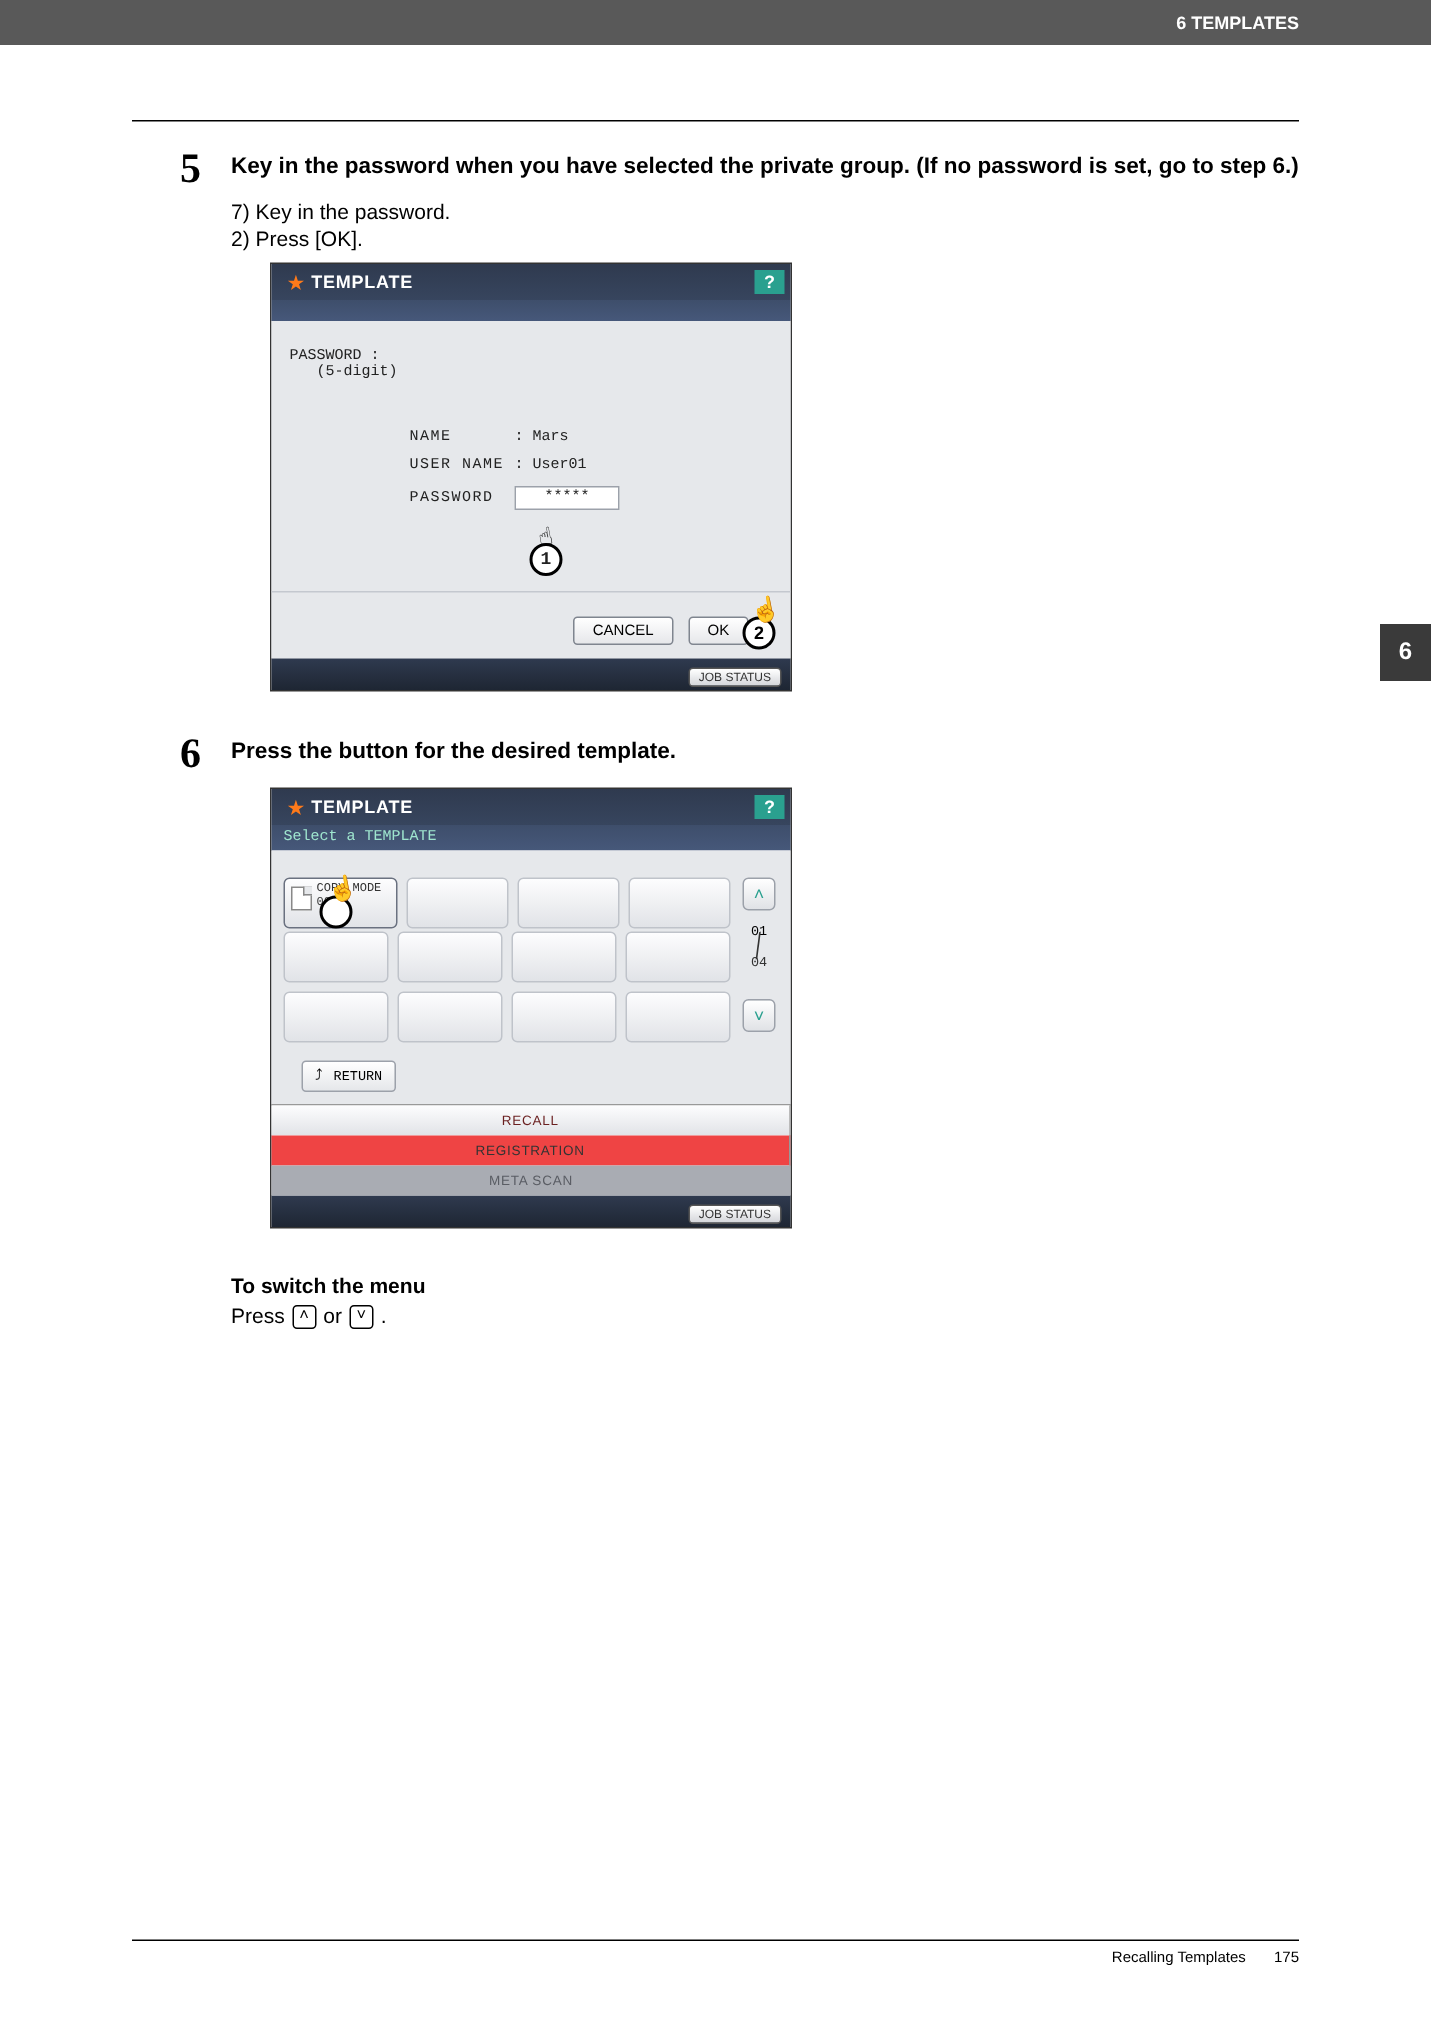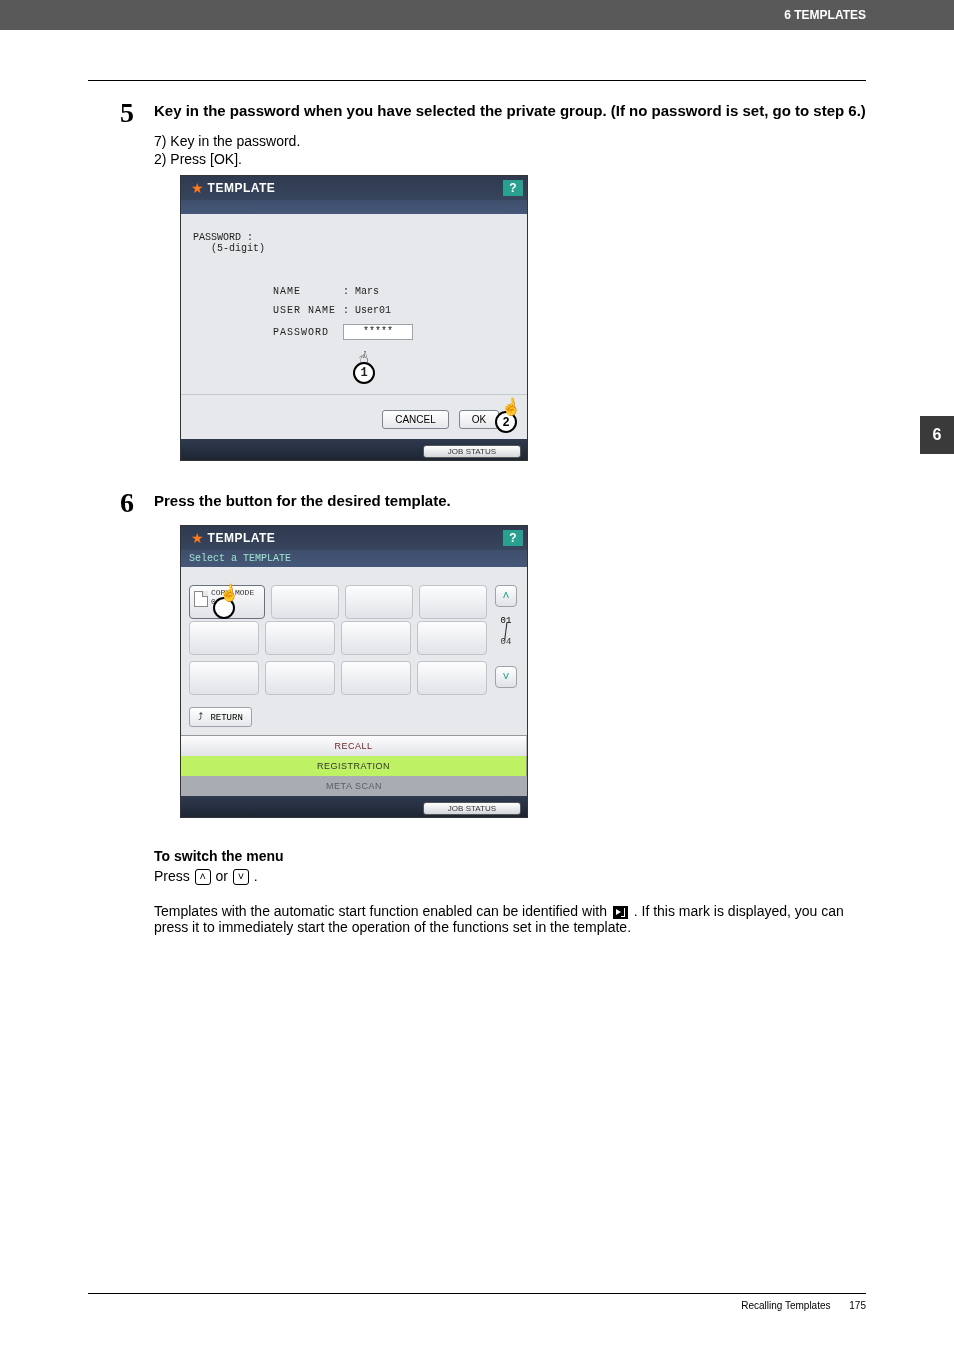--- a/index.html
+++ b/index.html
@@ -82,21 +82,21 @@
   }
   .btn-rect { display:inline-block; border:1px solid #7f858f; border-radius:3px;
     background:linear-gradient(#fff,#e6e7ea); font-size:10px;
     padding:3px 12px; margin-left:6px;}
   .co2 { display:inline-block; margin-left:-8px; vertical-align:middle; margin-top:6px;}
   .panel-foot {
     background:linear-gradient(#2f3a4f,#1e2633); text-align:right;
     padding:2px 6px;
   }
   .job-btn { display:inline-block; background:linear-gradient(#fff,#d4d6da);
-    border:1px solid #555; border-radius:3px; font-size:8px; padding:1px 24px; color:#333;}
+    border:1px solid #555; border-radius:3px; font-size:8px; padding:1px 6px; color:#333;}
   
   .scr2 { width:348px; }
   .panel-sub2 {
     background: linear-gradient(#3e4e6b,#46587a); color:#9fe6cf;
     font-family:"Courier New",monospace; font-size:10px; padding:3px 8px;
   }
   .grid-body { background:#e6e8eb; padding:18px 8px 6px 8px;}
   .grid-row { display:flex; gap:6px; margin-bottom:6px;}
   .cell {
     flex:1; height:34px; border:1px solid #bfc3ca; border-radius:4px;
@@ -111,27 +111,27 @@
   .doc-icon { width:14px;height:16px;border:1px solid #888;background:#fff; position:relative; margin-top:2px;}
   .doc-icon::after{content:"";position:absolute;width:5px;height:5px;background:#e6e8eb;top:-1px;right:-1px;border-left:1px solid #888;border-bottom:1px solid #888;}
   .side-btns { display:flex; flex-direction:column; gap:4px; width:26px; align-items:center;}
   .arrow-btn { width:22px;height:22px;border:1px solid #9ca1aa;border-radius:4px;background:linear-gradient(#fff,#e0e2e6);color:#2aa08f;font-size:12px;text-align:center;line-height:20px;}
   .page-ind { font-family:"Courier New",monospace; font-size:9px; text-align:center; line-height:1.1; margin:6px 0 14px 0; color:#333;}
   .page-ind .cur{ color:#000;}
   .page-ind .sep{ transform:rotate(-20deg); display:block; font-size:14px; margin:-2px 0;}
   .grid-wrap { display:flex; gap:6px;}
   .grid-col { flex:1;}
   .co3 { margin: -28px 0 2px 24px;}
-  .return-row { margin:6px 0 2px 0;}
+  .return-row { margin:6px 0 2px 12px;}
   .return-btn { display:inline-block;border:1px solid #9ca1aa;border-radius:3px;background:linear-gradient(#fff,#e5e7ea);font-size:9px;padding:3px 8px;font-family:"Courier New",monospace;}
   .return-btn .up{ font-size:10px; margin-right:2px;}
   .tabs { display:flex; border-top:1px solid #999;flex-direction:column;}
   .tab { flex:1; text-align:center; font-size:9px; padding:5px 0; letter-spacing:0.5px;}
   .tab.active { background:linear-gradient(#fdfdfe,#e1e3e7); color:#6a1f1f; border-right:1px solid #bbb;}
-  .tab.mid { background:#bef264; color:#333; border-right:1px solid #999;}
+  .tab.mid { background:#ef4444; color:#333; border-right:1px solid #999;}
   .tab.dis { background:#a9acb3; color:#5a5d64;}
   
   .chapter-tab {
     position:absolute; right:0; top:416px;
     background:#3a3a3a; color:#fff; font-weight:bold;
     width:34px; height:38px; text-align:center; line-height:38px; font-size:16px;
   }
   
   .post { margin-left:34px; margin-top:6px; font-size:14px;}
   .post-h { font-weight:bold; margin-bottom:4px;}
@@ -280,25 +280,20 @@
     <div class="post-h">To switch the menu</div>
     <div>
       <span>Press </span>
       <span class="inline-key">˄</span>
       <span> or </span>
       <span class="inline-key">˅</span>
       <span>.</span>
     </div>
   </div>
 
-  <div class="post" style="margin-top:18px;">
-    <span>Templates with the automatic start function enabled can be identified with </span>
-    <span class="auto-icon"></span>
-    <span>. If this mark is displayed, you can press it to immediately start the operation of the functions set in the template.</span>
-  </div>
 
 </div>
 
 <div class="footer">
   <hr class="footer-rule" style="margin:0;">
   <div class="footer-text">
     <span>Recalling Templates</span>
     <span class="pg-num">175</span>
   </div>
 </div>

